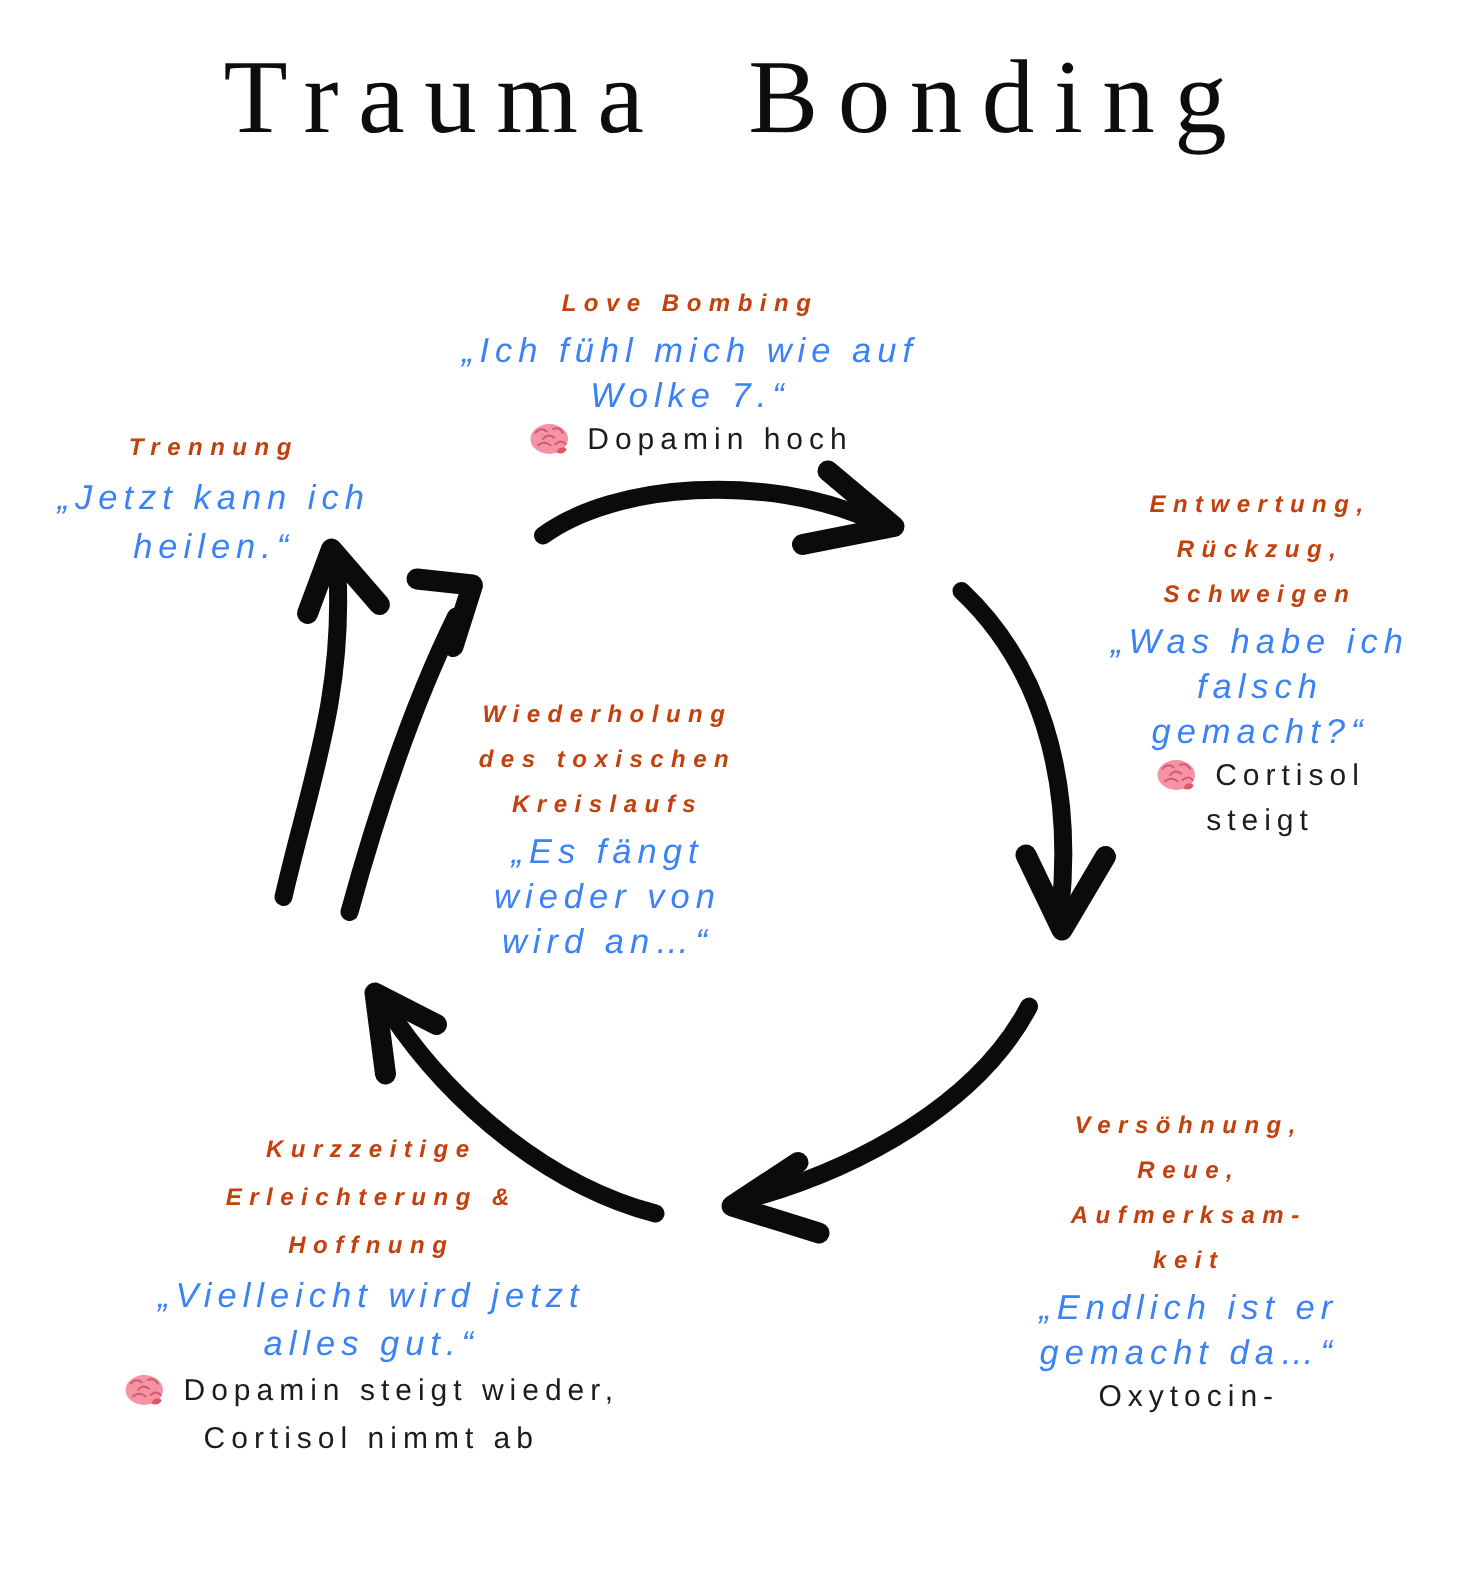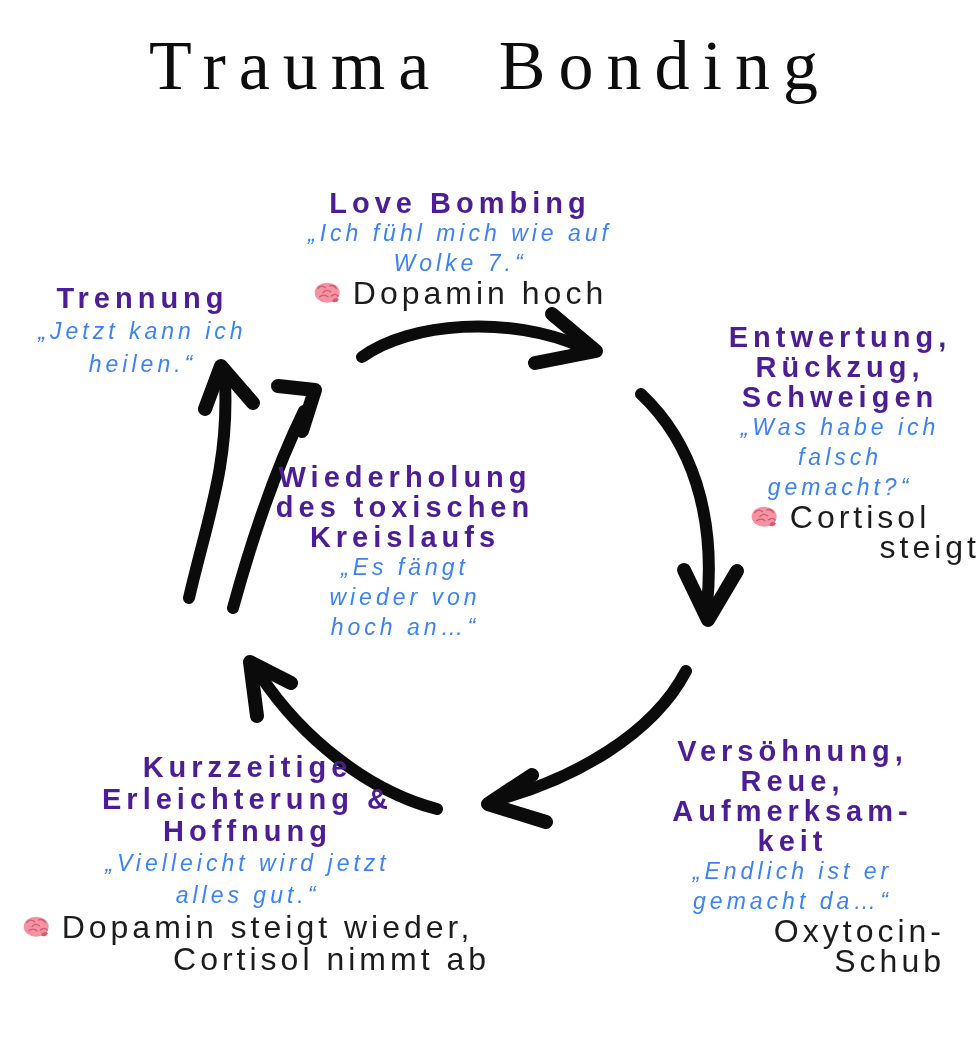--- a/index.html
+++ b/index.html
@@ -18,42 +18,42 @@
     font-weight:400;
     font-size:70px;
     letter-spacing:13px;
     word-spacing:26px;
     color:#0d0d0d;
     white-space:nowrap;
   }
   .stage { position:absolute; text-align:center; }
   .stage-title-line {
     font-weight:700;
-    font-size:29px;
+    font-size:16px;
     letter-spacing:5px;
     line-height:30px;
-    color:#4c1d95;
+    color:#c2410c;
     white-space:nowrap;
+    font-style:italic;
   }
   .stage-quote-line {
     font-style:italic;
     font-weight:400;
     font-size:23px;
     letter-spacing:4px;
     line-height:30px;
     color:#3b82f6;
     white-space:nowrap;
   }
   .effect-line {
-    font-size:32px;
+    font-size:20px;
     letter-spacing:4px;
     line-height:30px;
     color:#1c1c1c;
     white-space:nowrap;
-    text-align:right;
   }
   .effect-row {
     display:flex; align-items:center; justify-content:center;
     gap:10px;
     line-height:30px;
   }
   .brain { width:30px; height:25px; flex:0 0 auto; }
   #arrows {
     position:absolute; top:0; left:0; width:980px; height:1054px;
   }
@@ -133,32 +133,31 @@
     </div>
     <div class="effect-line">steigt</div>
   </div>
 
   <div class="stage" id="stage-wiederholung" style="left:255px; top:462px; width:300px;">
     <div class="stage-title-line">Wiederholung</div>
     <div class="stage-title-line">des toxischen</div>
     <div class="stage-title-line">Kreislaufs</div>
     <div class="stage-quote-line">„Es fängt</div>
     <div class="stage-quote-line">wieder von</div>
-    <div class="stage-quote-line">hoch an…“</div>
+    <div class="stage-quote-line">wird an…“</div>
   </div>
 
   <div class="stage" id="stage-versoehnung" style="left:640px; top:736px; width:305px;">
     <div class="stage-title-line">Versöhnung,</div>
     <div class="stage-title-line">Reue,</div>
     <div class="stage-title-line">Aufmerksam-</div>
     <div class="stage-title-line">keit</div>
     <div class="stage-quote-line">„Endlich ist er</div>
     <div class="stage-quote-line">gemacht da…“</div>
     <div class="effect-line">Oxytocin-</div>
-    <div class="effect-line">Schub</div>
   </div>
 
   <div class="stage" id="stage-kurzzeitige" style="left:5px; top:751px; width:485px;">
     <div class="stage-title-line">Kurzzeitige</div>
     <div class="stage-title-line">Erleichterung &amp;</div>
     <div class="stage-title-line">Hoffnung</div>
     <div class="stage-quote-line">„Vielleicht wird jetzt</div>
     <div class="stage-quote-line">alles gut.“</div>
     <div class="effect-row">
       <svg class="brain" viewBox="0 0 36 30">

